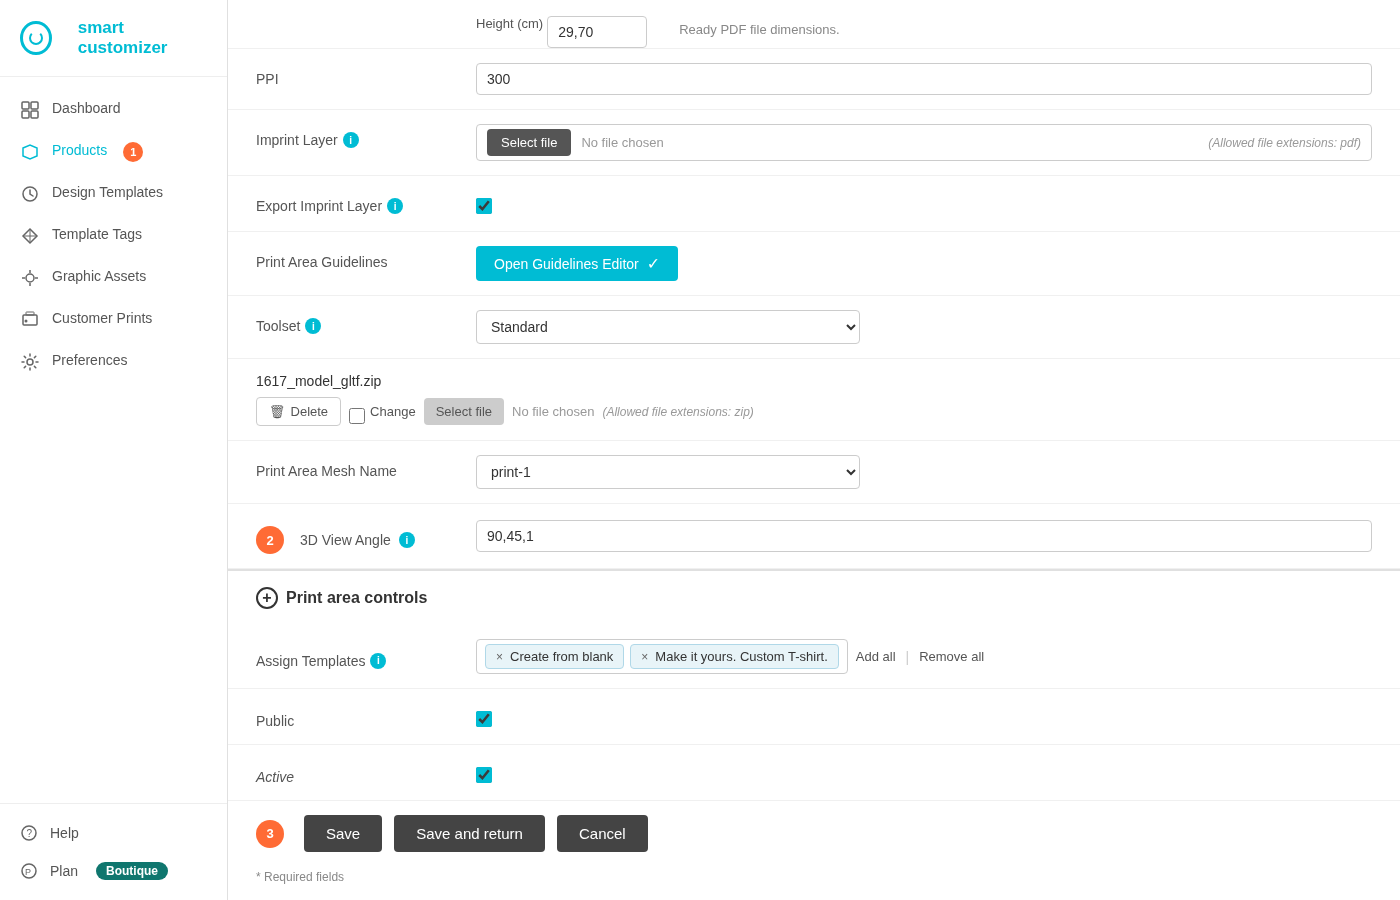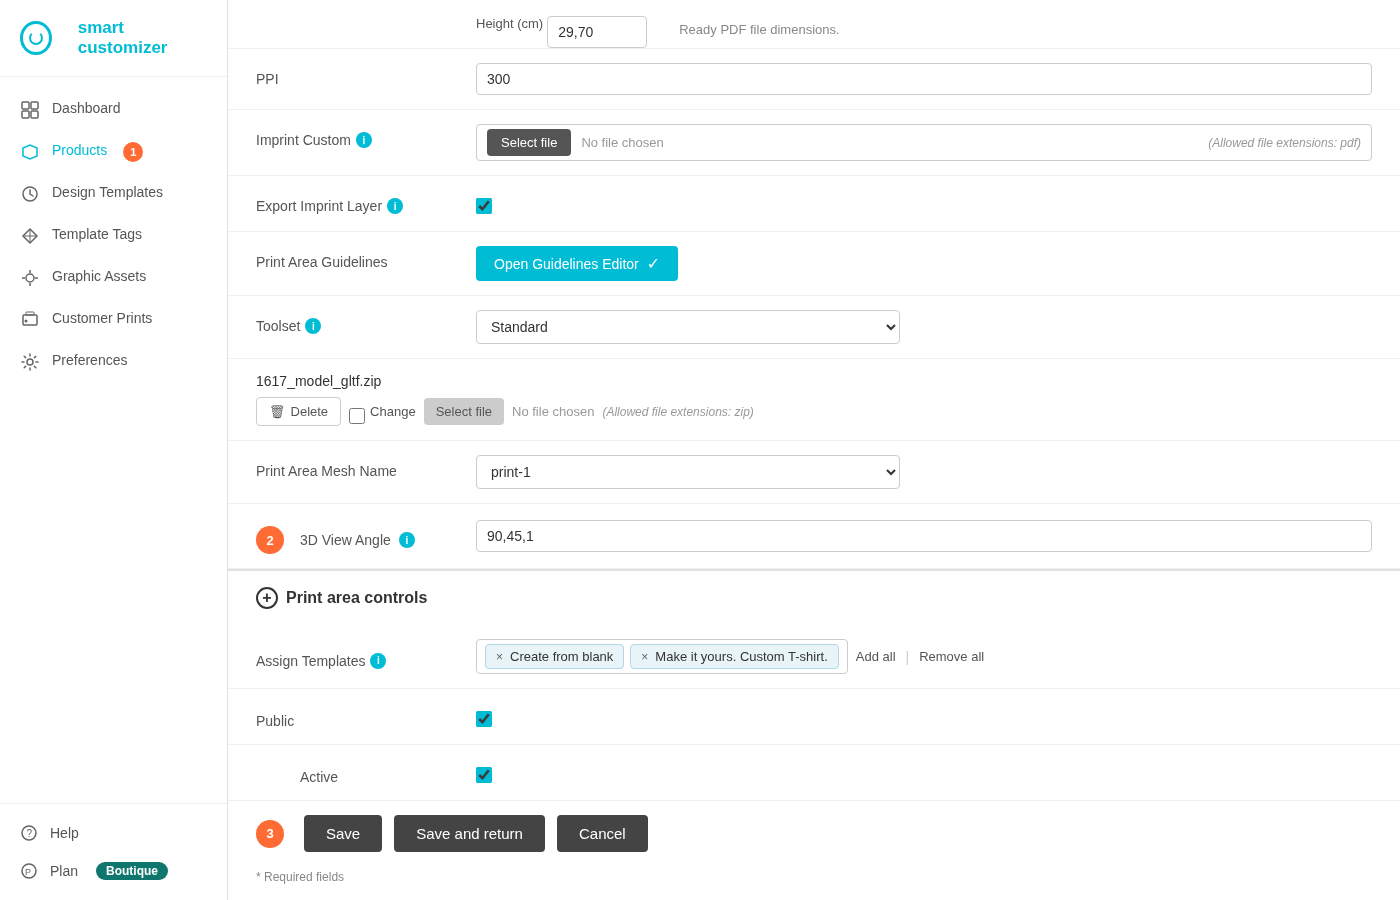--- a/index.html
+++ b/index.html
@@ -41,21 +41,21 @@
     .file-input-area { display: flex; align-items: center; gap: 10px; border: 1px solid #ccc; border-radius: 4px; padding: 4px 10px; width: 100%; background: #fff; }
     .btn-select-file { background: #555; color: #fff; border: none; border-radius: 4px; padding: 6px 14px; font-size: 13px; cursor: pointer; white-space: nowrap; }
     .file-chosen-text { color: #999; font-size: 13px; }
     .file-ext-hint { color: #999; font-size: 12px; font-style: italic; margin-left: auto; }
 
     input[type="checkbox"] { width: 16px; height: 16px; accent-color: #00bcd4; margin-top: 8px; }
 
     .btn-guidelines { background: #00bcd4; color: #fff; border: none; border-radius: 4px; padding: 8px 18px; font-size: 14px; cursor: pointer; display: flex; align-items: center; gap: 8px; }
     .checkmark-icon { font-size: 16px; }
 
-    .select-control { width: 424px; border: 1px solid #ccc; border-radius: 4px; padding: 7px 10px; font-size: 14px; color: #333; background: #fff; appearance: auto; }
+    .select-control { width: 384px; border: 1px solid #ccc; border-radius: 4px; padding: 7px 10px; font-size: 14px; color: #333; background: #fff; appearance: auto; }
 
     .model-file-name { color: #333; font-size: 14px; margin-bottom: 8px; }
     .model-actions { display: flex; align-items: center; gap: 8px; }
     .btn-delete { background: #fff; border: 1px solid #ccc; border-radius: 4px; padding: 6px 12px; font-size: 13px; cursor: pointer; color: #555; display: flex; align-items: center; gap: 5px; }
     .change-checkbox { display: flex; align-items: center; gap: 5px; font-size: 13px; color: #555; }
     .btn-select-file-sm { background: #ccc; color: #555; border: none; border-radius: 4px; padding: 6px 12px; font-size: 13px; cursor: pointer; }
     .no-file-text { color: #999; font-size: 13px; }
     .zip-ext-hint { color: #999; font-size: 12px; font-style: italic; }
 
     .step-badge { background: #ff6b35; color: #fff; border-radius: 50%; width: 28px; height: 28px; font-size: 13px; font-weight: 700; display: flex; align-items: center; justify-content: center; flex-shrink: 0; margin-right: 8px; }
@@ -222,21 +222,21 @@
       <div class="form-label">
         <span>PPI</span>
       </div>
       <div class="form-control-area">
         <input type="text" class="ppi-input" value="300" style="">
       </div>
     </div>
 
     <div class="form-row">
       <div class="form-label">
-        <span>Imprint Custom</span>
+        <span>Imprint Layer</span>
         <span class="info-icon">i</span>
       </div>
       <div class="form-control-area">
         <div class="file-input-area">
           <button class="btn-select-file">Select file</button>
           <span class="file-chosen-text">No file chosen</span>
           <span class="file-ext-hint">(Allowed file extensions: pdf)</span>
         </div>
       </div>
     </div>
@@ -351,21 +351,21 @@
       <div class="form-label">
         <span>Public</span>
       </div>
       <div class="form-control-area">
         <input type="checkbox" checked="" style="">
       </div>
     </div>
 
     <div class="form-row" style="align-items:center;">
       <div class="form-label">
-        <span style="margin-left:44px;">Active</span>
+        <span style="font-style:italic;">Active</span>
       </div>
       <div class="form-control-area">
         <input type="checkbox" checked="" style="">
       </div>
     </div>
 
     <div class="bottom-actions">
       <div class="step-badge">3</div>
       <button class="btn-save">Save</button>
       <button class="btn-save-return">Save and return</button>

